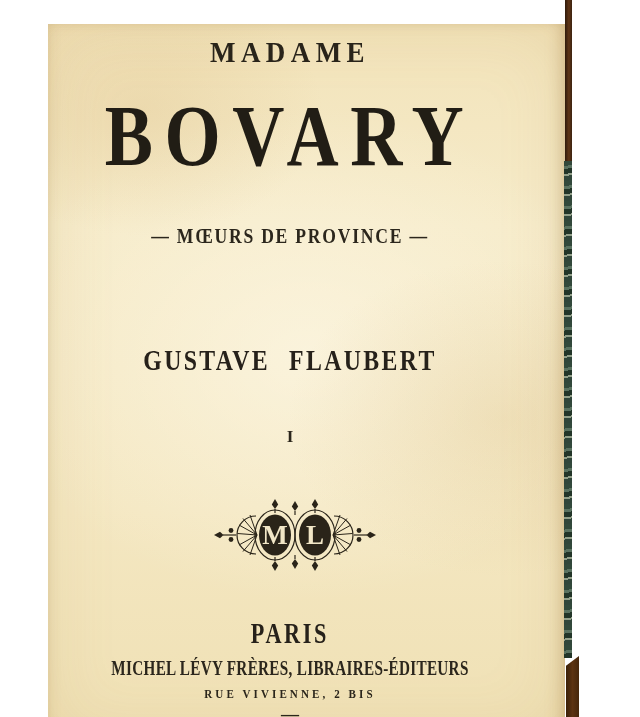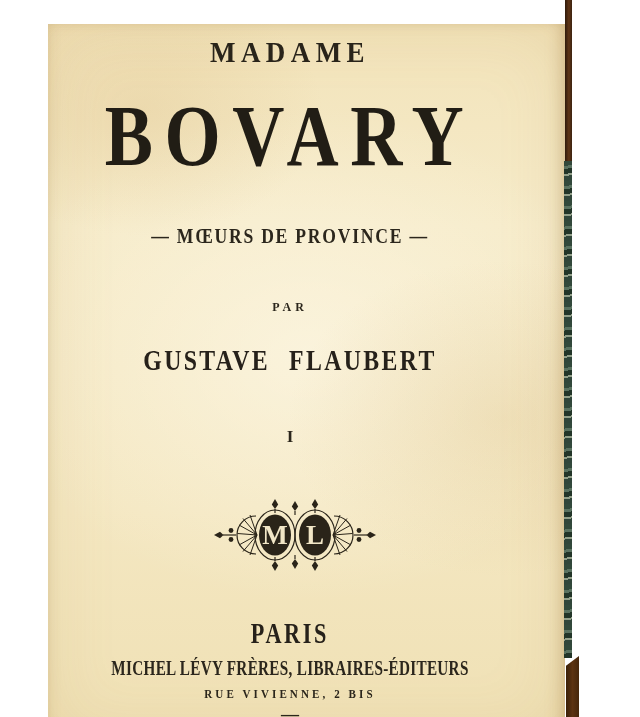--- a/index.html
+++ b/index.html
@@ -57,21 +57,20 @@
 <body>
 
 <div class="scene">
 
   <div class="page">
     <div class="content">
 
       <div class="line title1">MADAME</div>
       <div class="line title2">BOVARY</div>
       <div class="line subtitle">— MŒURS DE PROVINCE —</div>
-      <div class="line byline">PAR</div>
       <div class="line author">GUSTAVE FLAUBERT</div>
       <div class="line volume">I</div>
 
       <div class="emblem-wrap">
         <svg width="170" height="78" viewBox="0 0 170 78" aria-hidden="true">
           <g stroke="#2a2419" fill="none" stroke-width="1.2">
 
             <path d="M46,20 A19,19 0 0,0 46,58"></path>
             <g stroke-width="1">
               <line x1="47" y1="39" x2="27.5" y2="37.5"></line>

